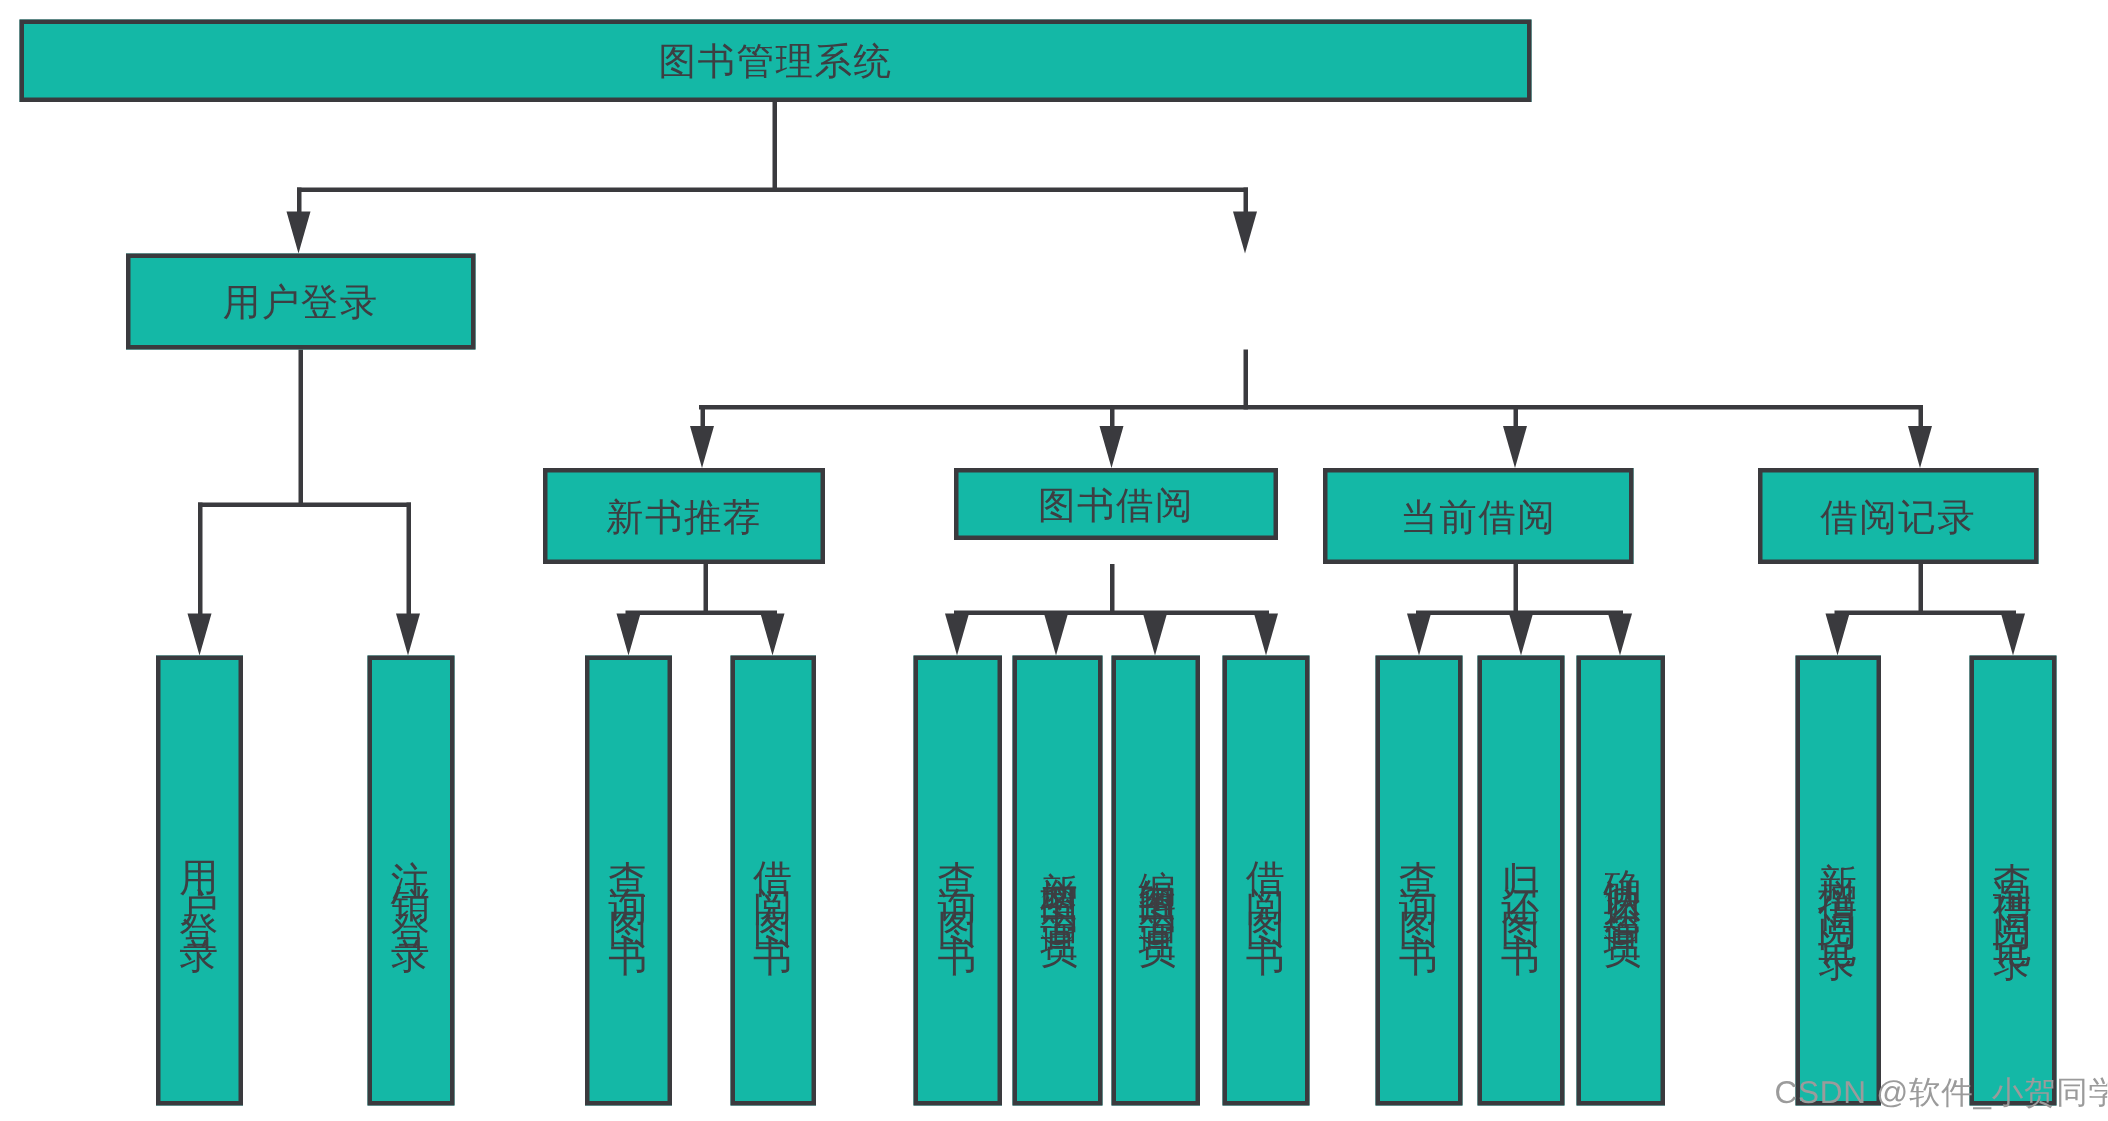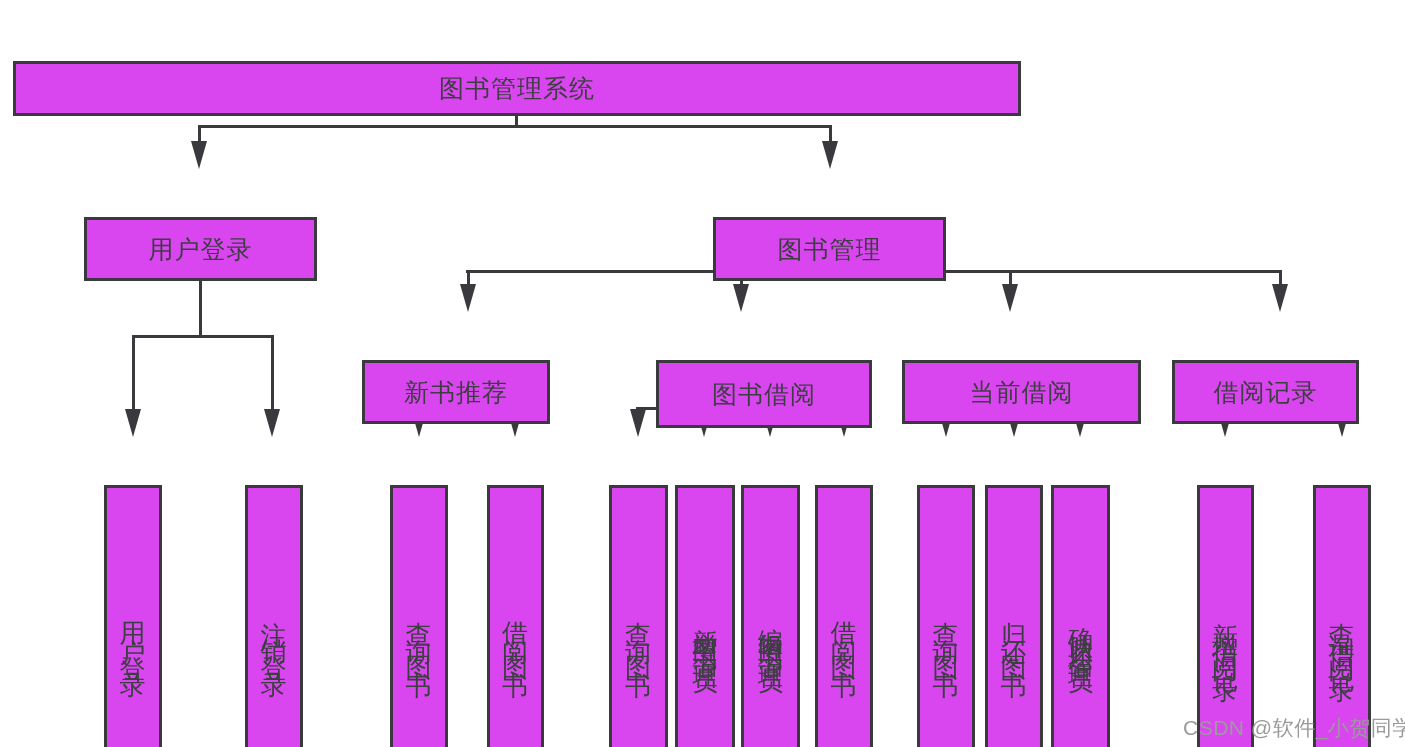--- a/index.html
+++ b/index.html
@@ -1,23 +1,23 @@
 <!DOCTYPE html>
 <html><head>
 <meta charset="utf-8">
 <style>
   html,body{margin:0;padding:0;background:#ffffff;}
   .stage{
     position:relative;width:1405px;height:747px;background:#ffffff;
     font-family:"Liberation Sans",sans-serif;color:#3d3e42;overflow:hidden;
   }
   .box{
-    position:absolute;box-sizing:border-box;background:#d946ef;
+    position:absolute;box-sizing:border-box;background:#14b8a6;
     border:3px solid #3a3a3e;display:flex;align-items:center;justify-content:center;
-    font-size:25px;letter-spacing:1px;z-index:2;margin-top:48px;
+    font-size:25px;letter-spacing:1px;z-index:2;
   }
   .box.v span{
     writing-mode:vertical-rl;text-orientation:mixed;
     font-size:26px;line-height:1;letter-spacing:17px;
   }
   .box.v.s6 span{letter-spacing:11px;}
   .box.v.s9 span{letter-spacing:6px;font-size:25px;}
   .hline,.vline{position:absolute;background:#3a3a3e;z-index:1;}
   .hline{height:3px;}
   .vline{width:3px;}
@@ -85,33 +85,30 @@
   <div class="arr" style="left:1334px;top:409px"></div>
 
   <div class="box" style="left:13px;top:13px;width:1008px;height:55px">
     <span>图书管理系统</span>
   </div>
 
   <div class="box" style="left:84px;top:169px;width:233px;height:64px">
     <span>用户登录</span>
   </div>
 
-  <div class="box" style="left:713px;top:169px;width:233px;height:64px">
-    <span>图书管理</span>
-  </div>
 
   <div class="box" style="left:362px;top:312px;width:188px;height:64px">
     <span>新书推荐</span>
   </div>
 
-  <div class="box" style="left:656px;top:312px;width:216px;height:68px">
+  <div class="box" style="left:636px;top:312px;width:216px;height:48px">
     <span>图书借阅</span>
   </div>
 
-  <div class="box" style="left:902px;top:312px;width:239px;height:64px">
+  <div class="box" style="left:882px;top:312px;width:207px;height:64px">
     <span>当前借阅</span>
   </div>
 
   <div class="box" style="left:1172px;top:312px;width:187px;height:64px">
     <span>借阅记录</span>
   </div>
 
   <div class="box v" style="left:104px;top:437px;width:58px;height:300px">
     <span>用户登录</span>
   </div>

